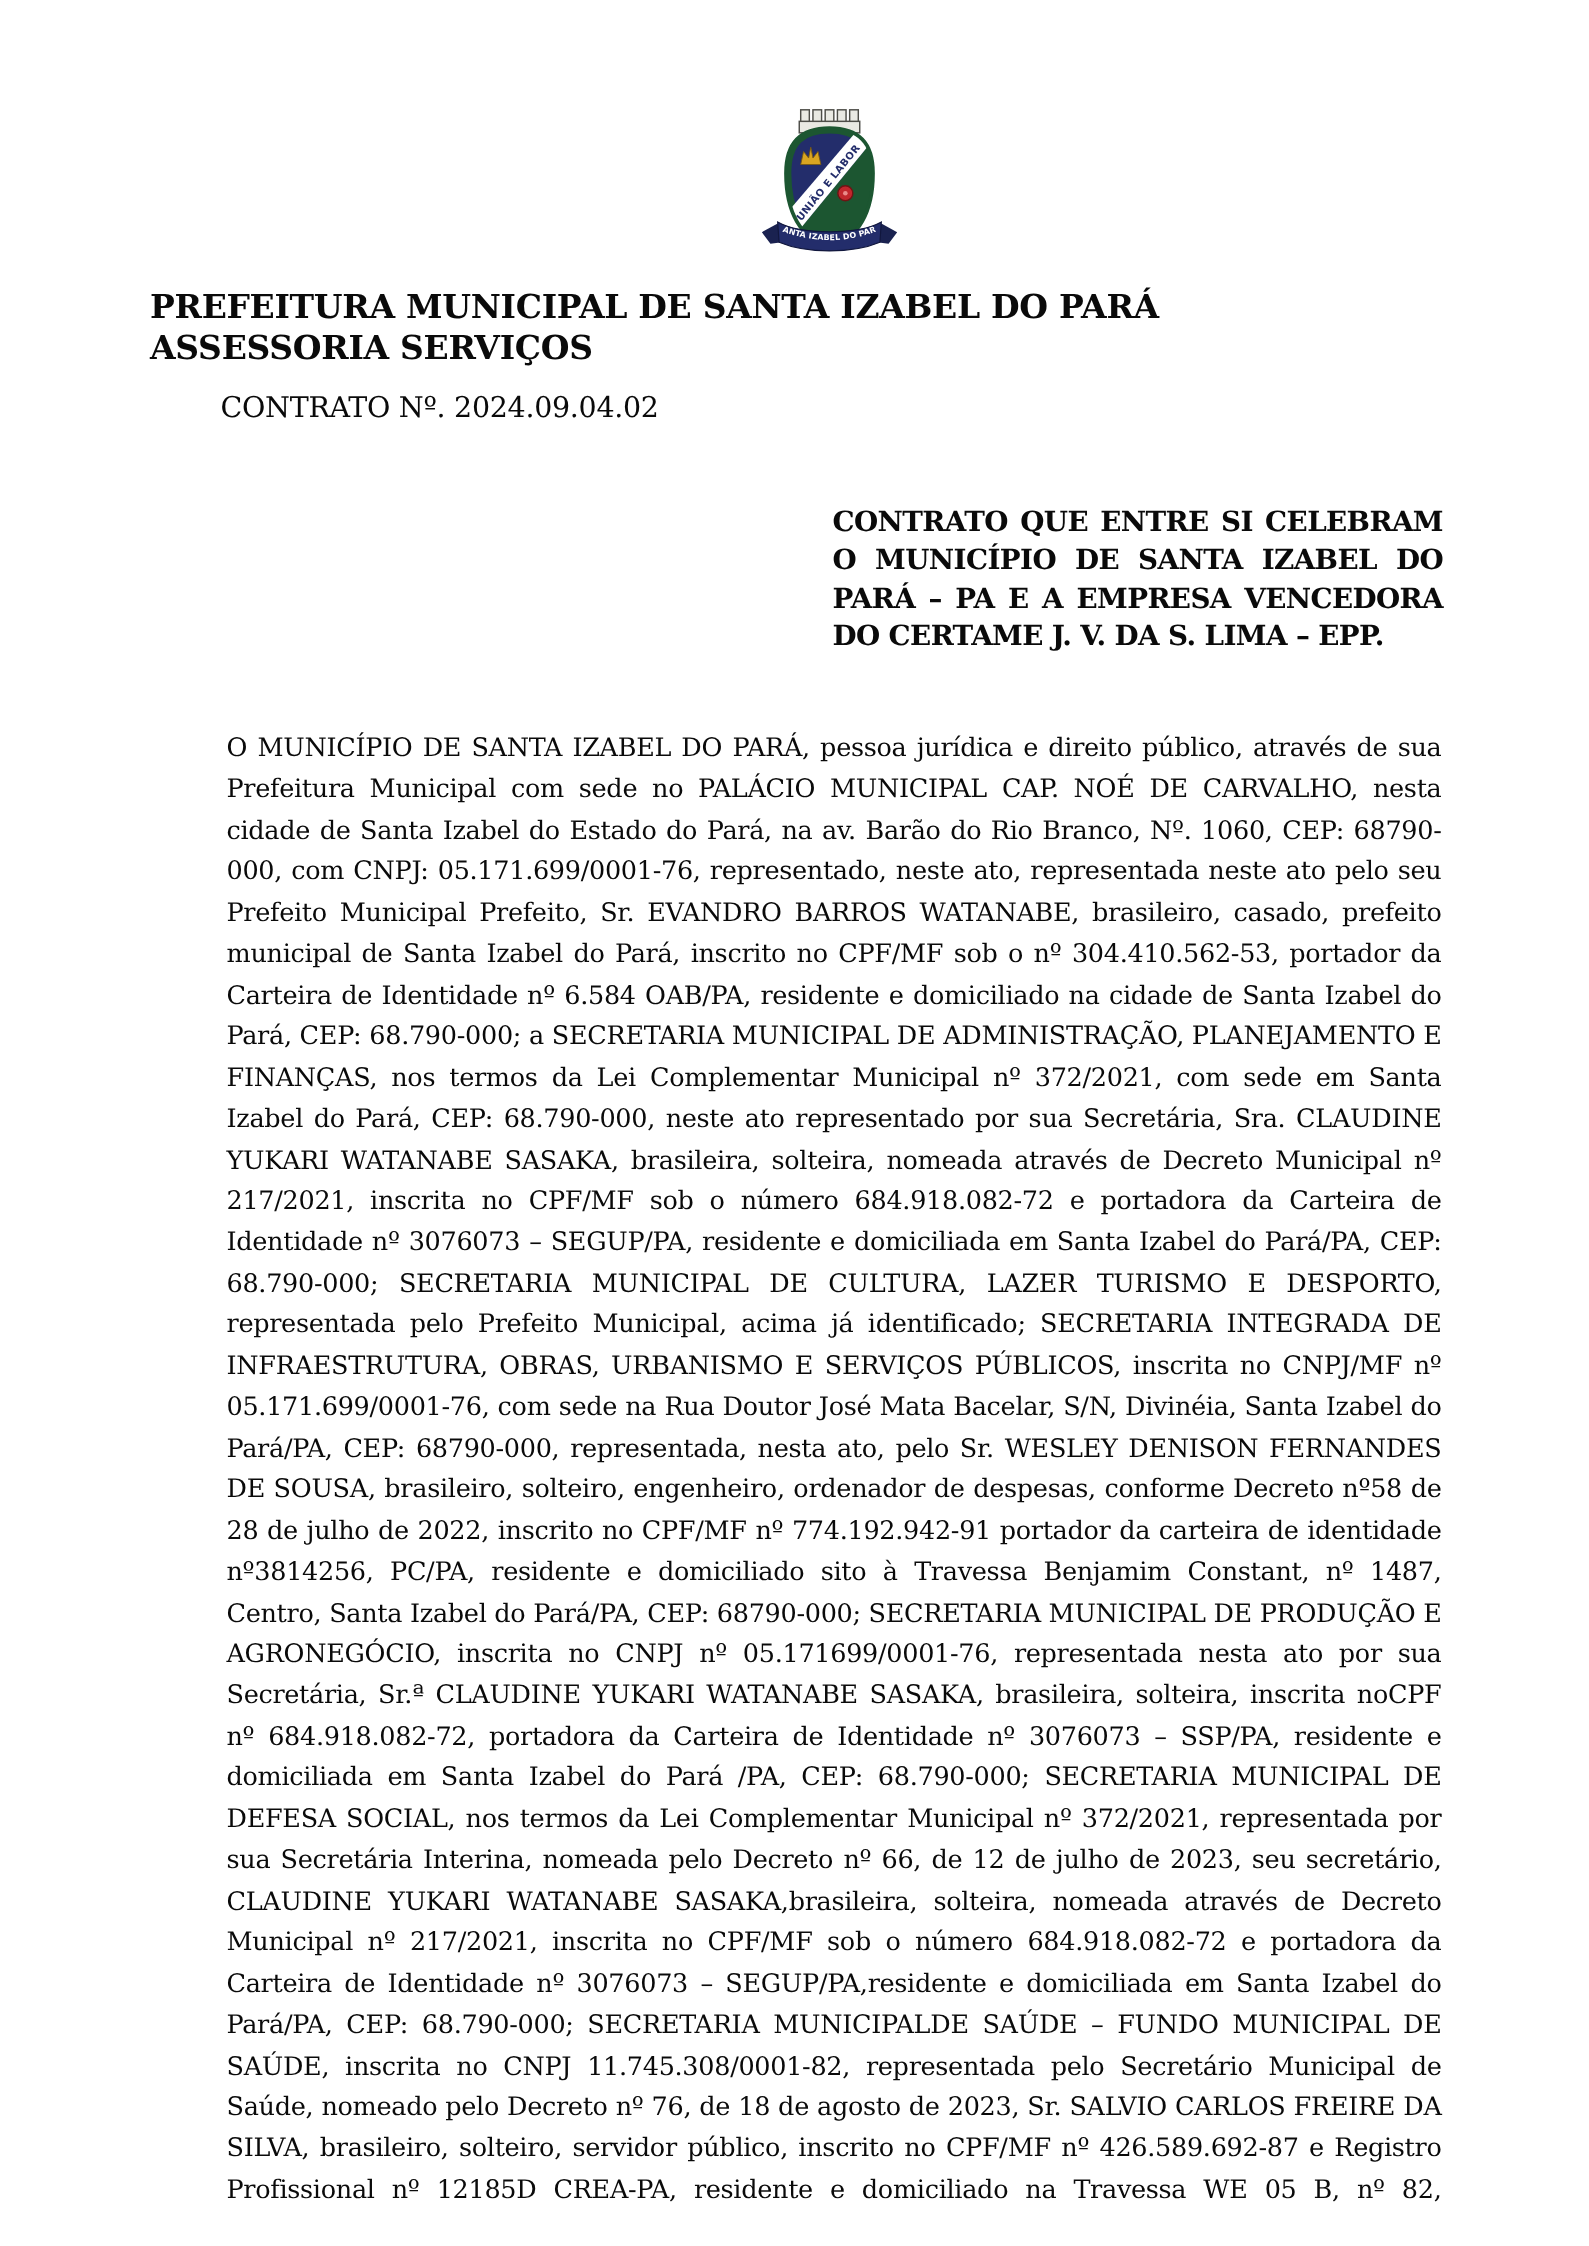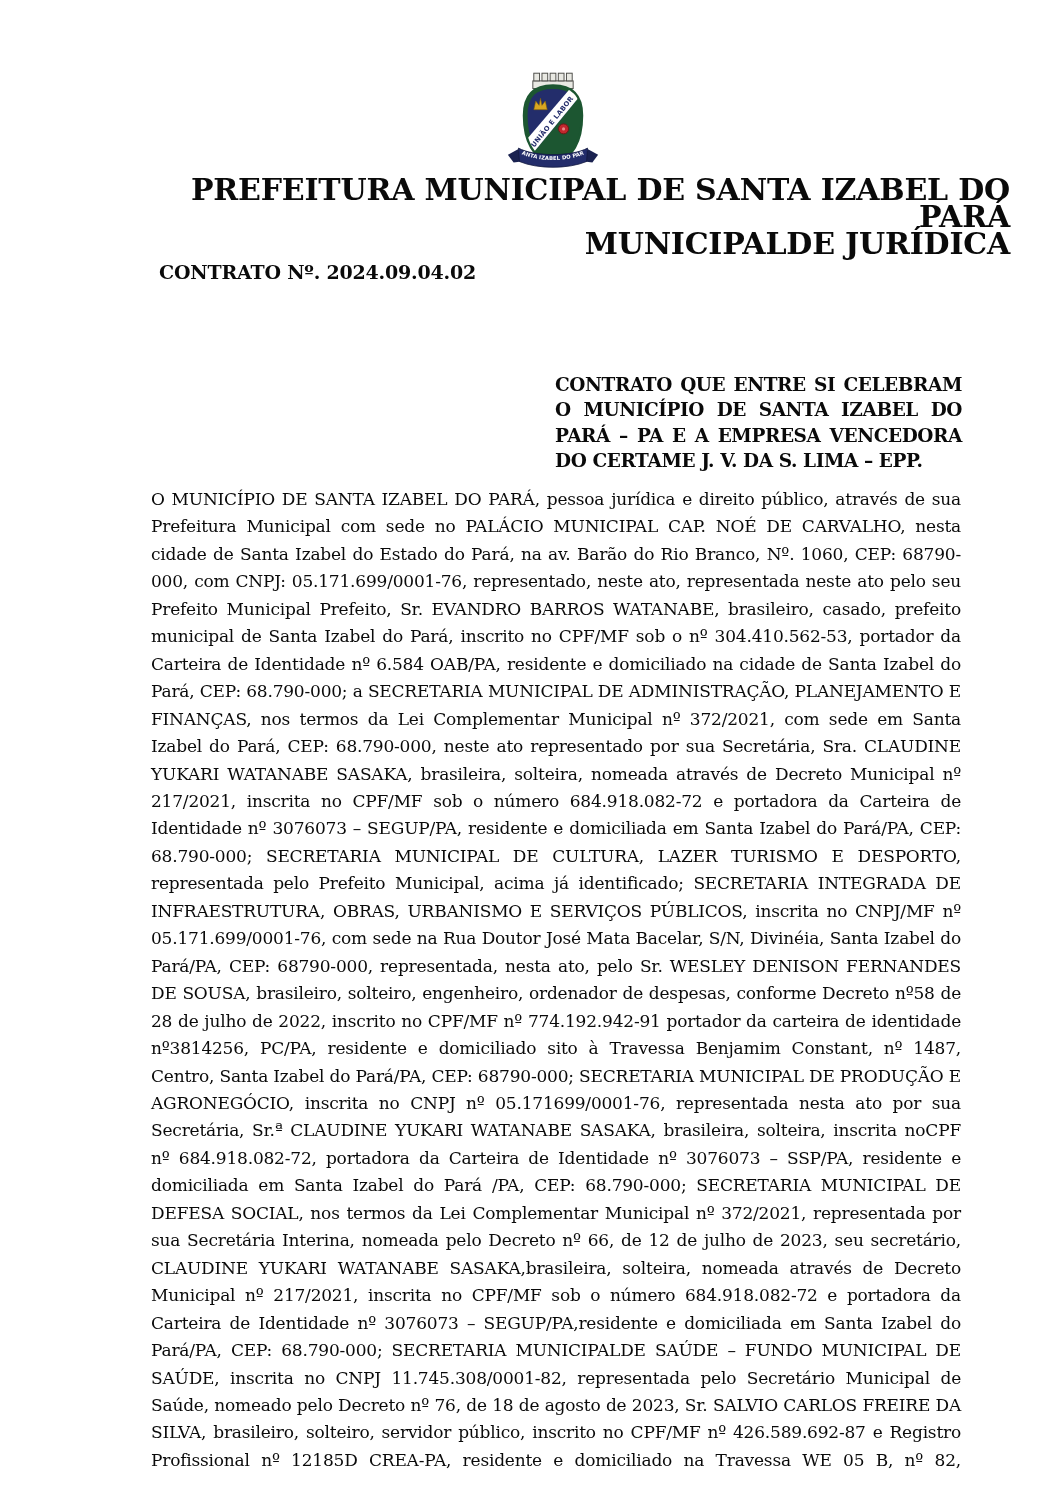--- a/index.html
+++ b/index.html
@@ -10,32 +10,32 @@
     font-family:"DejaVu Serif","Liberation Serif",serif;
     color:#0a0a0a;
     overflow:hidden;
   }
   .logo-wrap{
     position:absolute;top:70px;left:553px;
     transform:translateX(-50%);
     width:96px;height:112px;
   }
   .org-title{
-    position:absolute;top:176px;left:100px;width:910px;
-    text-align:right;font-weight:bold;
-    font-size:30px;line-height:27px;letter-spacing:-0.2px;
+    position:absolute;top:192px;left:100px;width:910px;
+    text-align:left;font-weight:bold;
+    font-size:22px;line-height:27px;letter-spacing:-0.2px;
   }
   .contract-number{
-    position:absolute;top:261px;left:159px;
-    font-weight:bold;font-size:19px;letter-spacing:-0.2px;
+    position:absolute;top:261px;left:147px;
+    font-weight:normal;font-size:19px;letter-spacing:-0.2px;
   }
   .epigraph{
     position:absolute;top:336px;left:555px;width:407px;
     font-weight:bold;font-size:18.5px;line-height:25.4px;
-    letter-spacing:-0.4px;text-align:justify;margin-top:36px;
+    letter-spacing:-0.4px;text-align:justify;
   }
   .body-text{
     position:absolute;top:486px;left:151px;width:810px;
     font-size:17px;line-height:27.45px;letter-spacing:-0.2px;
     text-align:justify;text-align-last:justify;
     margin:0;
   }
   .body-text b{font-weight:normal;}
 </style>
 </head>
@@ -85,21 +85,21 @@
         <path d="M14,81 C30,90 70,90 86,81 L85,95 C66,103 34,103 15,95 Z" fill="#232d6b" stroke="#11173d" stroke-width="0.8"></path>
         <text font-size="5.5" font-weight="bold" fill="#ffffff" font-family="&quot;DejaVu Sans&quot;,sans-serif" letter-spacing="0.1">
           <textPath href="#ribbonLine" startOffset="50%" text-anchor="middle">SANTA IZABEL DO PARÁ</textPath>
         </text>
       </g>
     </svg>
   </div>
 
   <div class="org-title">
     <div>PREFEITURA MUNICIPAL DE SANTA IZABEL DO PARÁ</div>
-    <div>MUNICIPALDE JURÍDICA</div>
+    <div>ASSESSORIA SERVIÇOS</div>
   </div>
 
   <div class="contract-number">CONTRATO Nº. 2024.09.04.02</div>
 
   <div class="epigraph">CONTRATO QUE ENTRE SI CELEBRAM O MUNICÍPIO DE SANTA IZABEL DO PARÁ – PA E A EMPRESA VENCEDORA DO CERTAME J. V. DA S. LIMA – EPP.</div>
 
   <p class="body-text"><b>O MUNICÍPIO DE SANTA IZABEL DO PARÁ</b><span>, pessoa jurídica e direito público, através de sua Prefeitura Municipal com sede no PALÁCIO MUNICIPAL CAP. NOÉ DE CARVALHO, nesta cidade de Santa Izabel do Estado do Pará, na av. Barão do Rio Branco, Nº. 1060, CEP: 68790-000, com CNPJ: 05.171.699/0001-76, representado, neste ato, representada neste ato pelo seu Prefeito Municipal Prefeito, Sr. </span><b>EVANDRO BARROS WATANABE</b><span>, brasileiro, casado, prefeito municipal de Santa Izabel do Pará, inscrito no CPF/MF sob o nº 304.410.562-53, portador da Carteira de Identidade nº 6.584 OAB/PA, residente e domiciliado na cidade de Santa Izabel do Pará, CEP: 68.790-000; a </span><b>SECRETARIA MUNICIPAL DE ADMINISTRAÇÃO, PLANEJAMENTO E FINANÇAS</b><span>, nos termos da Lei Complementar Municipal nº 372/2021, com sede em Santa Izabel do Pará, CEP: 68.790-000, neste ato representado por sua Secretária, Sra. </span><b>CLAUDINE YUKARI WATANABE SASAKA</b><span>, brasileira, solteira, nomeada através de Decreto Municipal nº 217/2021, inscrita no CPF/MF sob o número 684.918.082-72 e portadora da Carteira de Identidade nº 3076073 – SEGUP/PA, residente e domiciliada em Santa Izabel do Pará/PA, CEP: 68.790-000; </span><b>SECRETARIA MUNICIPAL DE CULTURA, LAZER TURISMO E DESPORTO,</b><span> representada pelo Prefeito Municipal, acima já identificado; </span><b>SECRETARIA INTEGRADA DE INFRAESTRUTURA, OBRAS, URBANISMO E SERVIÇOS PÚBLICOS,</b><span> inscrita no CNPJ/MF nº 05.171.699/0001-76, com sede na Rua Doutor José Mata Bacelar, S/N, Divinéia, Santa Izabel do Pará/PA, CEP: 68790-000, representada, nesta ato, pelo Sr. </span><b>WESLEY DENISON FERNANDES DE SOUSA</b><span>, brasileiro, solteiro, engenheiro, ordenador de despesas, conforme Decreto nº58 de 28 de julho de 2022, inscrito no CPF/MF nº 774.192.942-91 portador da carteira de identidade nº3814256, PC/PA, residente e domiciliado sito à Travessa Benjamim Constant, nº 1487, Centro, Santa Izabel do Pará/PA, CEP: 68790-000; </span><b>SECRETARIA MUNICIPAL DE PRODUÇÃO E AGRONEGÓCIO</b><span>, inscrita no CNPJ nº 05.171699/0001-76, representada nesta ato por sua Secretária, Sr.ª </span><b>CLAUDINE YUKARI WATANABE SASAKA</b><span>, brasileira, solteira, inscrita noCPF nº 684.918.082-72, portadora da Carteira de Identidade nº 3076073 – SSP/PA, residente e domiciliada em Santa Izabel do Pará /PA, CEP: 68.790-000; </span><b>SECRETARIA MUNICIPAL DE DEFESA SOCIAL,</b><span> nos termos da Lei Complementar Municipal nº 372/2021, representada por sua Secretária Interina, nomeada pelo Decreto nº 66, de 12 de julho de 2023, seu secretário, </span><b>CLAUDINE YUKARI WATANABE SASAKA</b><span>,brasileira, solteira, nomeada através de Decreto Municipal nº 217/2021, inscrita no CPF/MF sob o número 684.918.082-72 e portadora da Carteira de Identidade nº 3076073 – SEGUP/PA,residente e domiciliada em Santa Izabel do Pará/PA, CEP: 68.790-000; </span><b>SECRETARIA MUNICIPALDE SAÚDE – FUNDO MUNICIPAL DE SAÚDE</b><span>, inscrita no CNPJ 11.745.308/0001-82, representada pelo Secretário Municipal de Saúde, nomeado pelo Decreto nº 76, de 18 de agosto de 2023, Sr. </span><b>SALVIO CARLOS FREIRE DA SILVA</b><span>, brasileiro, solteiro, servidor público, inscrito no CPF/MF nº 426.589.692-87 e Registro Profissional nº 12185D CREA-PA, residente e domiciliado na Travessa WE 05 B, nº 82,</span></p>
 
 </div>
 

